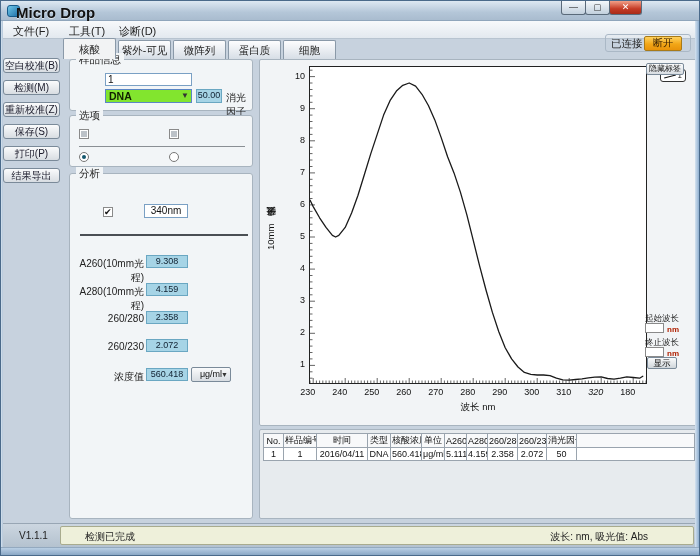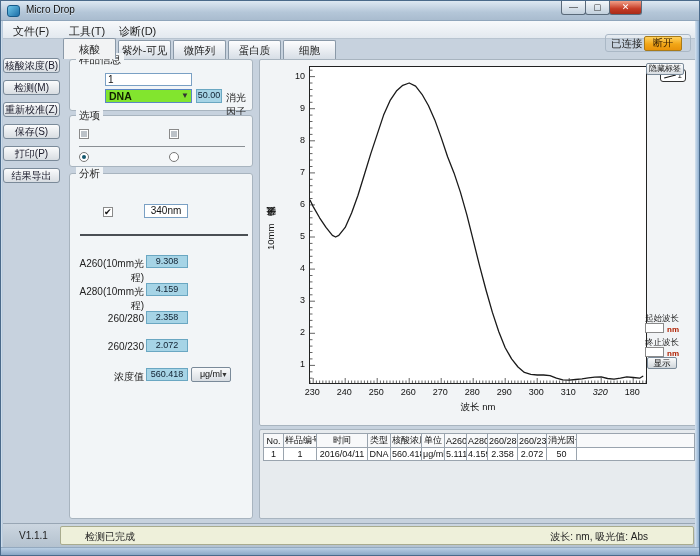--- a/index.html
+++ b/index.html
@@ -4,21 +4,21 @@
 <style>
   * { margin:0; padding:0; box-sizing:border-box; font-family:"Liberation Sans",sans-serif; }
   html,body { width:700px; height:556px; overflow:hidden; background:#6a8aaa; }
   .window { position:relative; width:700px; height:556px; background:#c7d2de; border:1px solid #4a6a8a; overflow:hidden; }
 
   
   .titlebar { position:absolute; left:0; top:0; width:100%; height:20px;
     background:linear-gradient(#dde8f2,#b4c6d8 60%,#a9bccf); border-bottom:1px solid #8fa5bb; }
   .app-icon { position:absolute; left:6px; top:4px; width:13px; height:12px; border-radius:3px;
     background:linear-gradient(135deg,#6ec6e8,#1d6fa8); border:1px solid #155a8a; }
-  .title-text { position:absolute; left:25px; top:3px; font-size:10px; font-weight:normal; color:#111; text-shadow:0 1px 0 rgba(255,255,255,.6); }
+  .title-text { position:absolute; left:15px; top:3px; font-size:15px; font-weight:bold; color:#111; text-shadow:0 1px 0 rgba(255,255,255,.6); }
   .caption-buttons { position:absolute; top:0; right:57px; display:flex; }
   .cap-btn { width:25px; height:14px; border:1px solid #5a6a7a; border-top:none; background:linear-gradient(#f4f8fb,#c2d0dd); color:#333;
     font-size:9px; line-height:12px; text-align:center; border-radius:0 0 3px 3px; margin-left:-1px; }
   .cap-btn.close { width:33px; background:linear-gradient(#f2a088,#c53b26 60%,#a82b18); color:#fff; }
 
   .menubar { position:absolute; left:0; top:20px; width:100%; height:18px;
     background:linear-gradient(#f7f9fb,#e3e9ef); border-bottom:1px solid #b8c4d0; }
   .menu-item { position:absolute; top:2px; font-size:11px; color:#222; padding:1px 4px; }
 
   
@@ -52,21 +52,21 @@
   .sep.dark { height:2px; background:#4a4f54; }
   .an-label { position:absolute; width:72px; text-align:right; font-size:10px; color:#222; }
   .unit-select { position:absolute; background:linear-gradient(#fafbfc,#d8dde2); border:1px solid #7a8a99; border-radius:2px;
     font-size:9px; text-align:center; line-height:12px; color:#111; }
   .unit-select .arrow { position:absolute; right:2px; top:1px; font-size:7px; color:#333; }
 
   
   .chart-panel { position:absolute; left:258px; top:58px; width:438px; height:367px; background:#f2f4f6; border:1px solid #a8b4bf; border-radius:2px; }
   .plot { position:absolute; left:49px; top:6px; width:338px; height:318px; background:#fff; border:1px solid #222; }
   .x-tick-label, .y-tick-label { position:absolute; font-size:9px; color:#111; }
-  .x-tick-label { width:24px; text-align:center; }
+  .x-tick-label { width:24px; text-align:left; }
   .y-tick-label { width:18px; text-align:right; }
   .x-axis-title { position:absolute; left:49px; top:341px; width:338px; text-align:center; font-size:9.5px; color:#111; }
   .y-axis-title { position:absolute; left:5px; top:100px; writing-mode:vertical-rl; transform:rotate(180deg); font-size:9.5px; color:#111; height:90px; }
   .legend-box { position:absolute; right:10px; top:9px; width:26px; height:13px; background:#fff; border:1px solid #333; border-radius:3px;
     font-size:8px; line-height:11px; text-align:right; padding-right:3px; color:#111; }
   .legend-line { position:absolute; left:3px; top:6px; width:12px; height:1px; background:#111; transform:rotate(-14deg); }
   .hide-labels-btn { position:absolute; left:386px; top:3px; width:38px; height:12px; font-size:8px; line-height:10px; text-align:center;
     background:linear-gradient(#fafbfc,#d8dde2); border:1px solid #7a8a99; border-radius:2px; color:#111; }
   .wl-label { position:absolute; left:385px; font-size:8.5px; color:#222; }
   .wl-input { position:absolute; left:385px; width:19px; height:10px; background:#fff; border:1px solid #8a8a8a; }
@@ -117,21 +117,21 @@
   <div class="tab active" style="left:62px">核酸</div>
   <div class="tab" style="left:117px">紫外-可见</div>
   <div class="tab" style="left:172px">微阵列</div>
   <div class="tab" style="left:227px">蛋白质</div>
   <div class="tab" style="left:282px">细胞</div>
 
   <div class="conn-box"></div>
   <div class="conn-label">已连接</div>
   <div class="disconnect-btn">断开</div>
 
-  <div class="side-btn" style="top:57px">核酸浓度(B)</div>
+  <div class="side-btn" style="top:57px">空白校准(B)</div>
   <div class="side-btn" style="top:79px">检测(M)</div>
   <div class="side-btn" style="top:101px">重新校准(Z)</div>
   <div class="side-btn" style="top:123px">保存(S)</div>
   <div class="side-btn" style="top:145px">打印(P)</div>
   <div class="side-btn" style="top:167px">结果导出</div>
 
   <div class="groupbox" style="left:68px;top:58px;width:184px;height:52px">
     <div class="groupbox-title">样品信息</div>
     <div class="text-input" style="left:35px;top:13px;width:87px;height:13px">1</div>
     <div class="dna-select" style="left:35px;top:29px;width:87px;height:14px">

